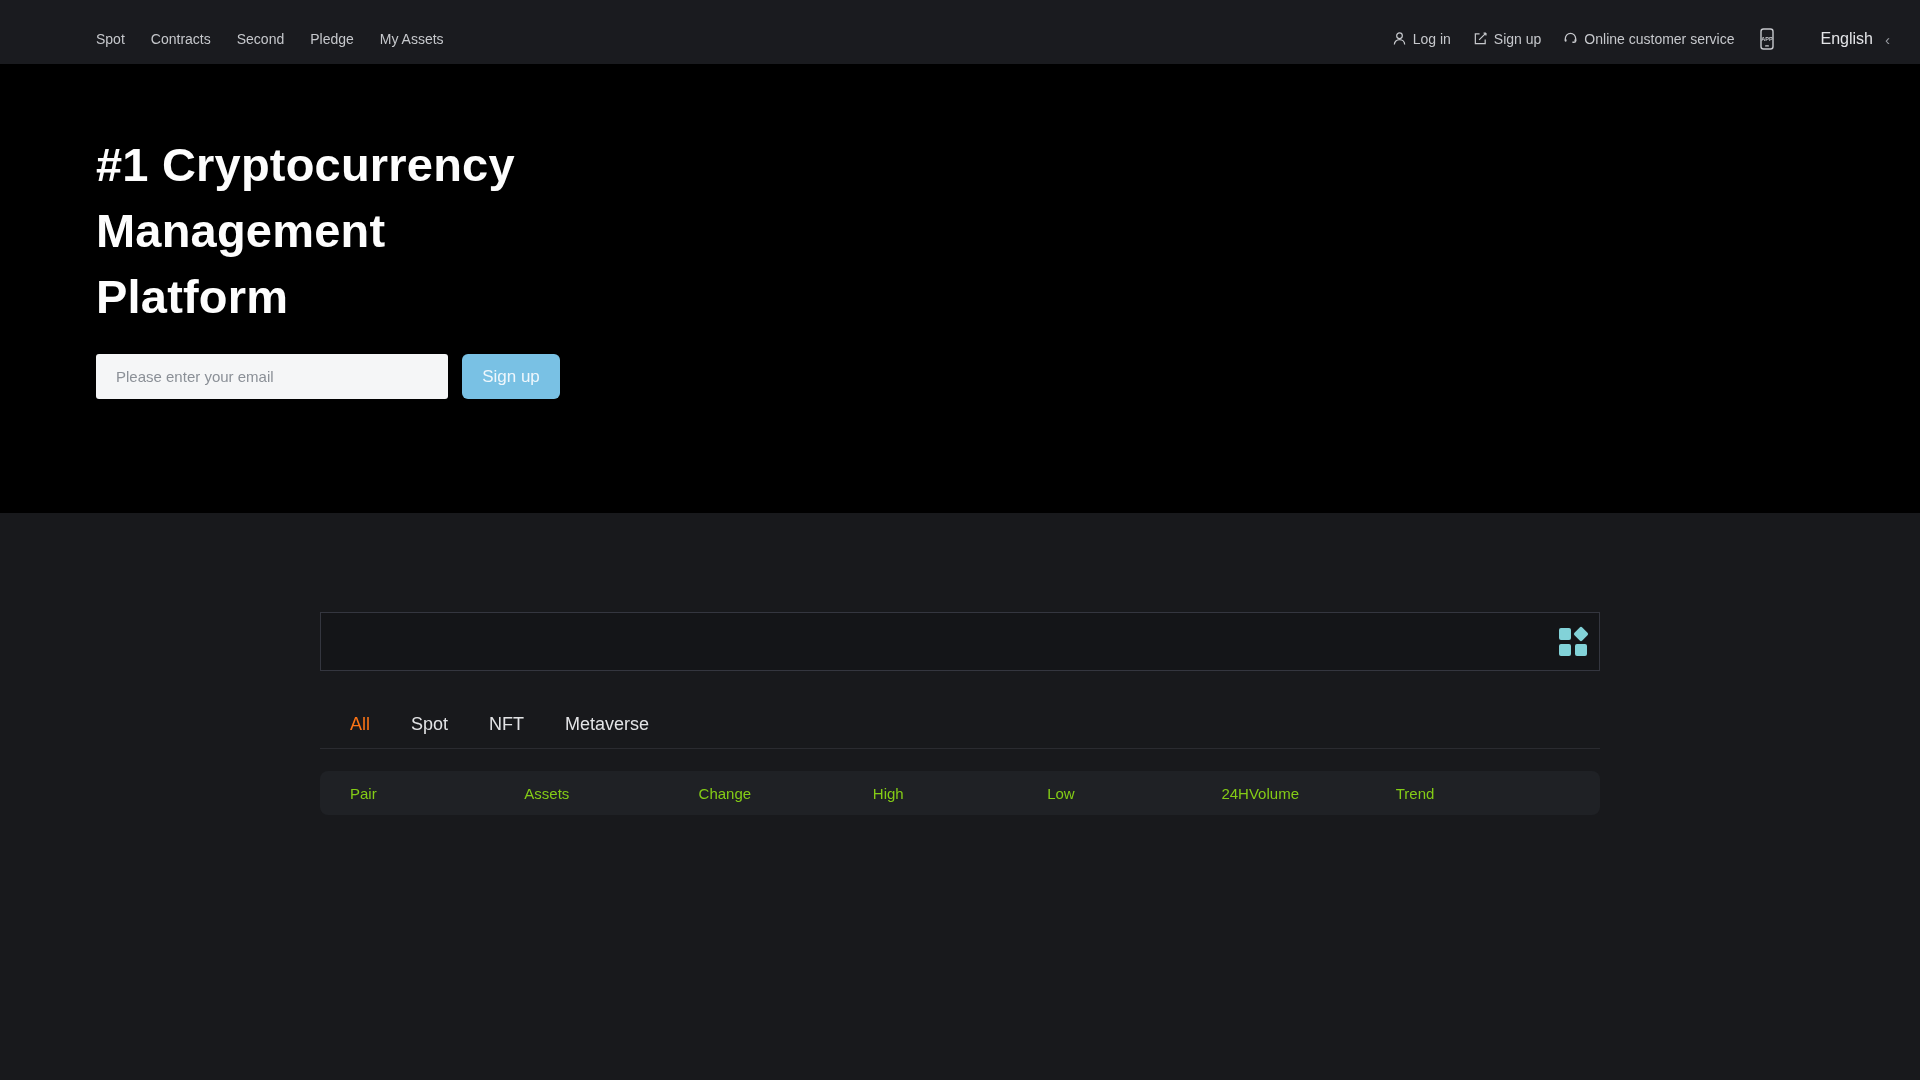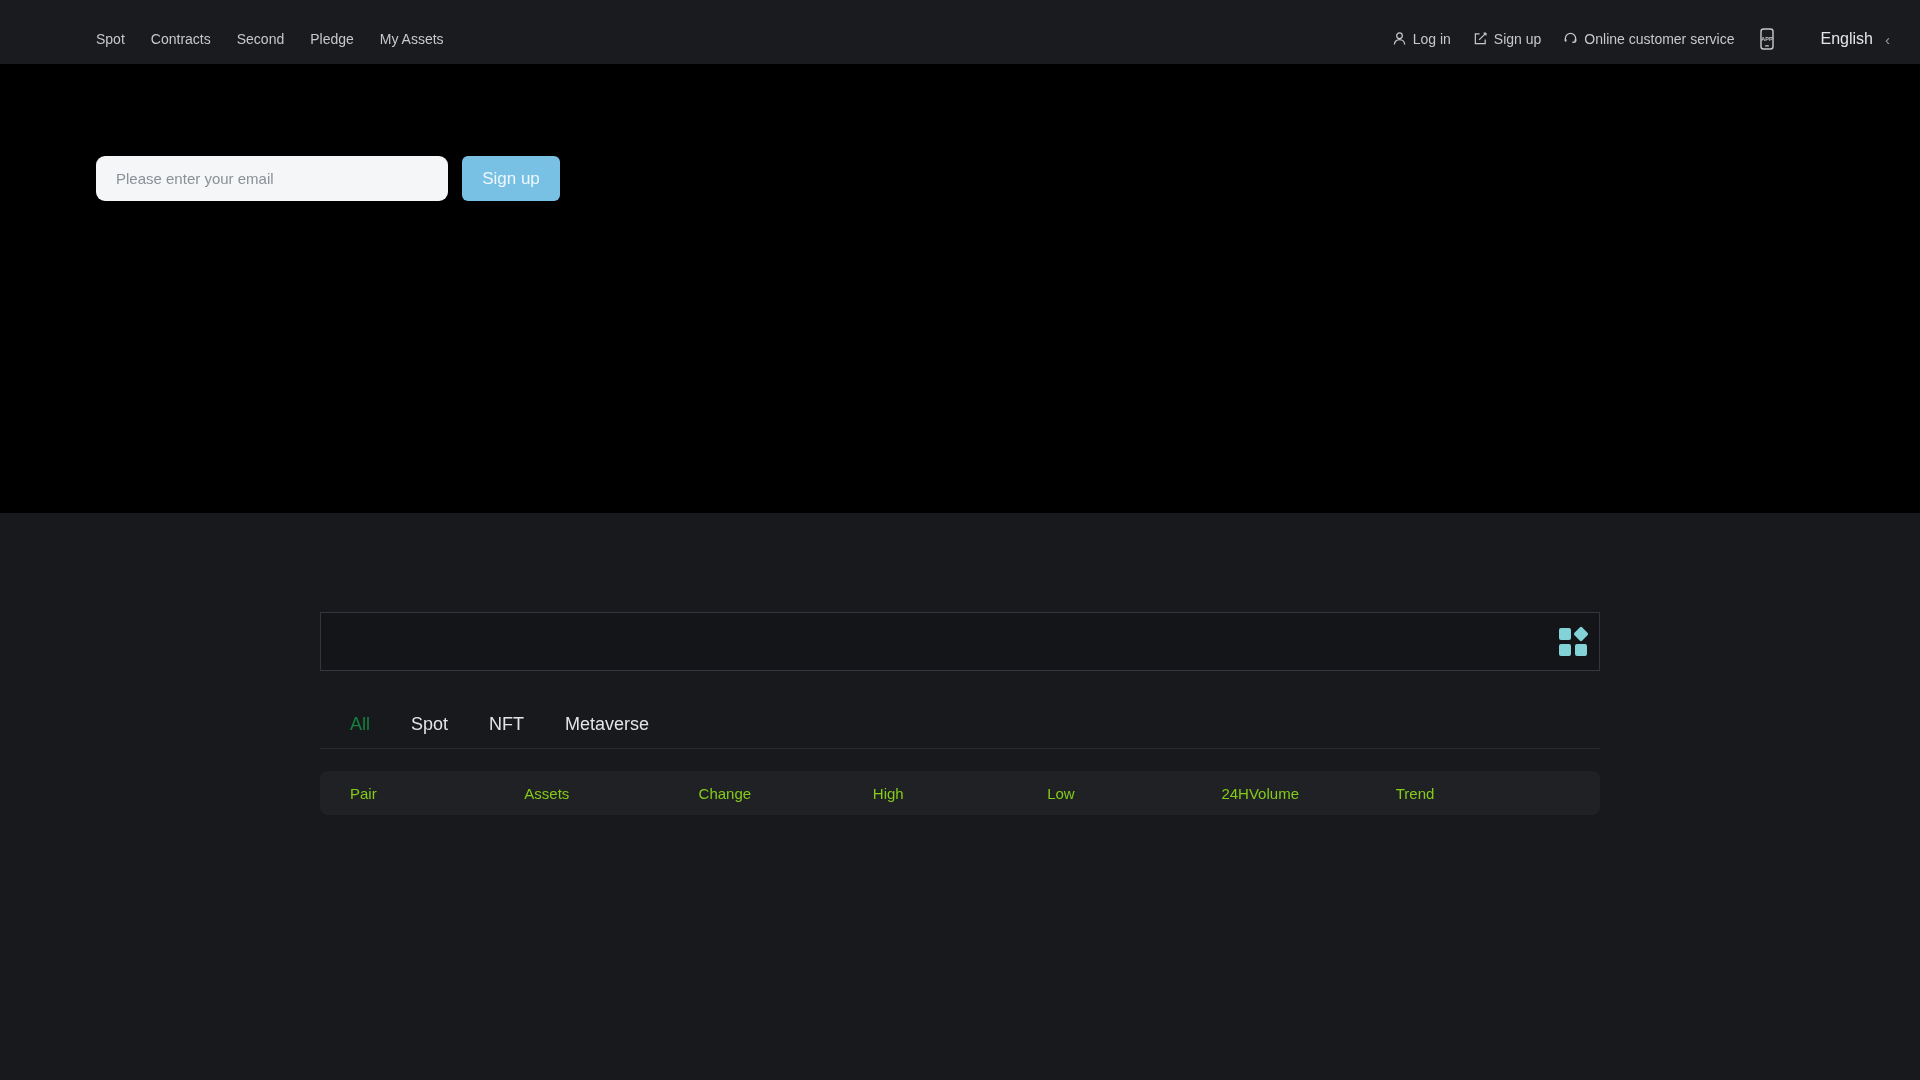--- a/index.html
+++ b/index.html
@@ -54,21 +54,21 @@
     margin-top: 28px;
     font-size: 19px;
     color: #9b9ea4;
   }
   .hero-form { margin-top: 24px; display: flex; align-items: center; gap: 14px; }
   .email-input {
     width: 352px;
     height: 45px;
     background: #f5f6f7;
     border: none;
-    border-radius: 9px;
+    border-radius: 3px;
     padding: 0 20px;
     font-size: 15px;
     font-family: "Liberation Sans", sans-serif;
     color: #333;
     outline: none;
   }
   .email-input::placeholder { color: #8b9097; }
   .signup-btn {
     width: 98px;
     height: 45px;
@@ -97,21 +97,21 @@
   .cat-icon .diamond { background: #82d2d8; border-radius: 2px; transform: rotate(45deg) scale(0.92); }
 
   .tabs-row {
     display: flex;
     align-items: flex-end;
     gap: 41px;
     padding: 43px 0 13px 30px;
     border-bottom: 1px solid #2a2b30;
   }
   .tab { font-size: 18px; color: #e3e4e6; cursor: pointer; }
-  .tab.active { color: #15803d; }
+  .tab.active { color: #f97316; }
 
   .table-header {
     margin-top: 22px;
     height: 44px;
     background: #1f2125;
     border-radius: 8px;
     display: grid;
     grid-template-columns: repeat(7, 1fr);
     align-items: center;
     padding: 0 30px;
@@ -173,20 +173,21 @@
       </svg>
     </span>
     <span class="lang-wrap">
       <span>English</span>
       <span class="lang-chevron">‹</span>
     </span>
   </div>
 </div>
 
 <div class="hero">
+  <h1 class="hero-title">#1 Cryptocurrency Management Platform</h1>
   <div class="hero-form">
     <input class="email-input" type="text" placeholder="Please enter your email" style="">
     <button class="signup-btn">Sign up</button>
   </div>
 </div>
 
 <div class="market">
 
   <div class="market-banner">
     <div class="cat-icon">

